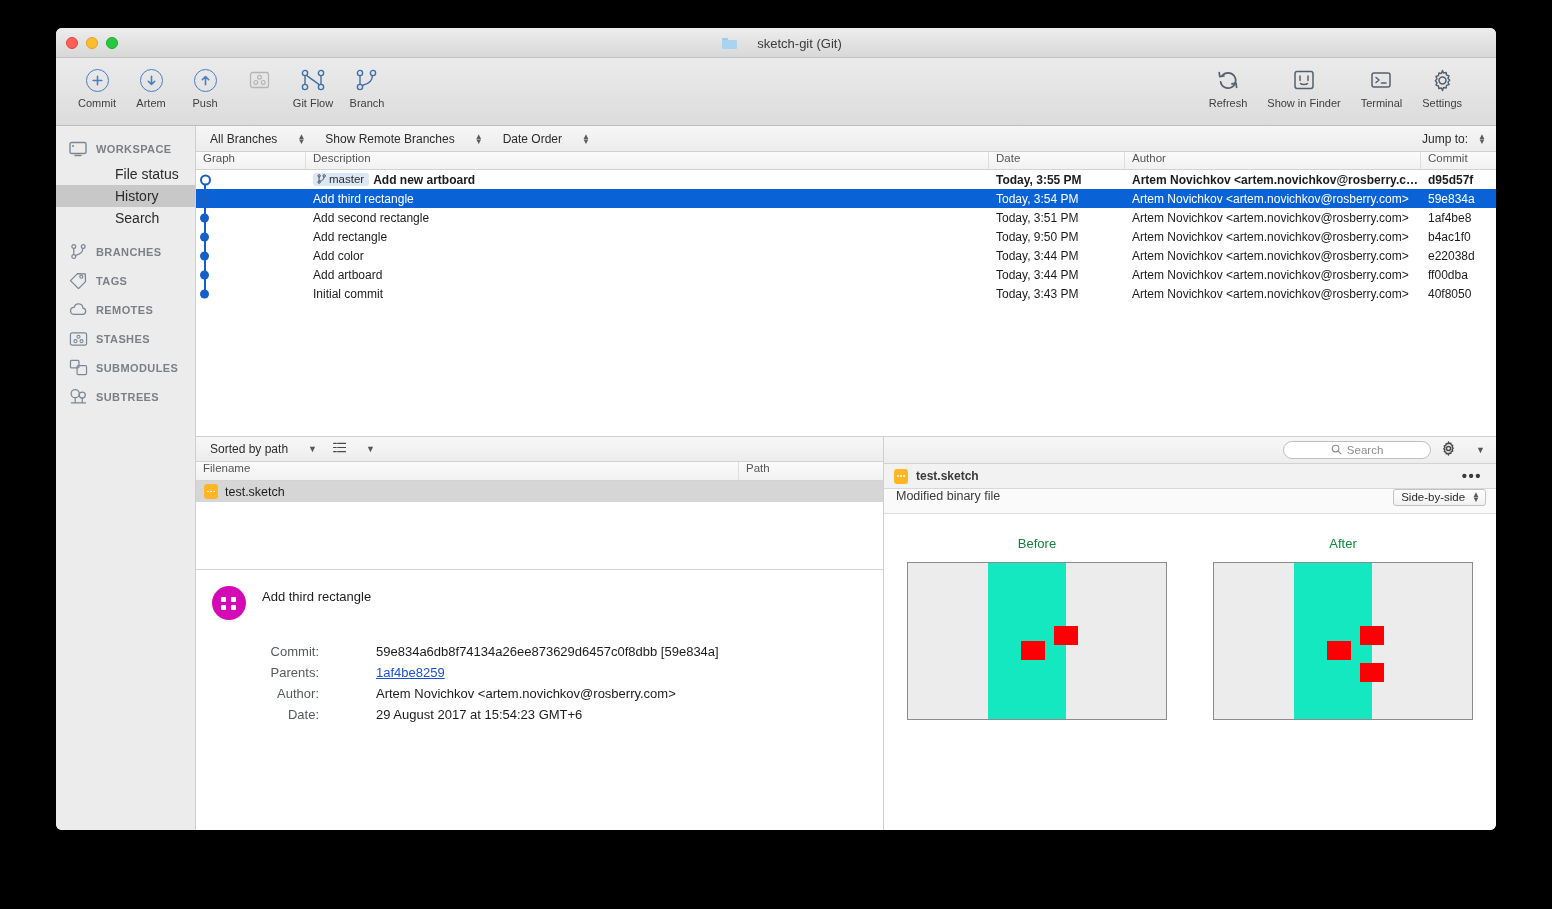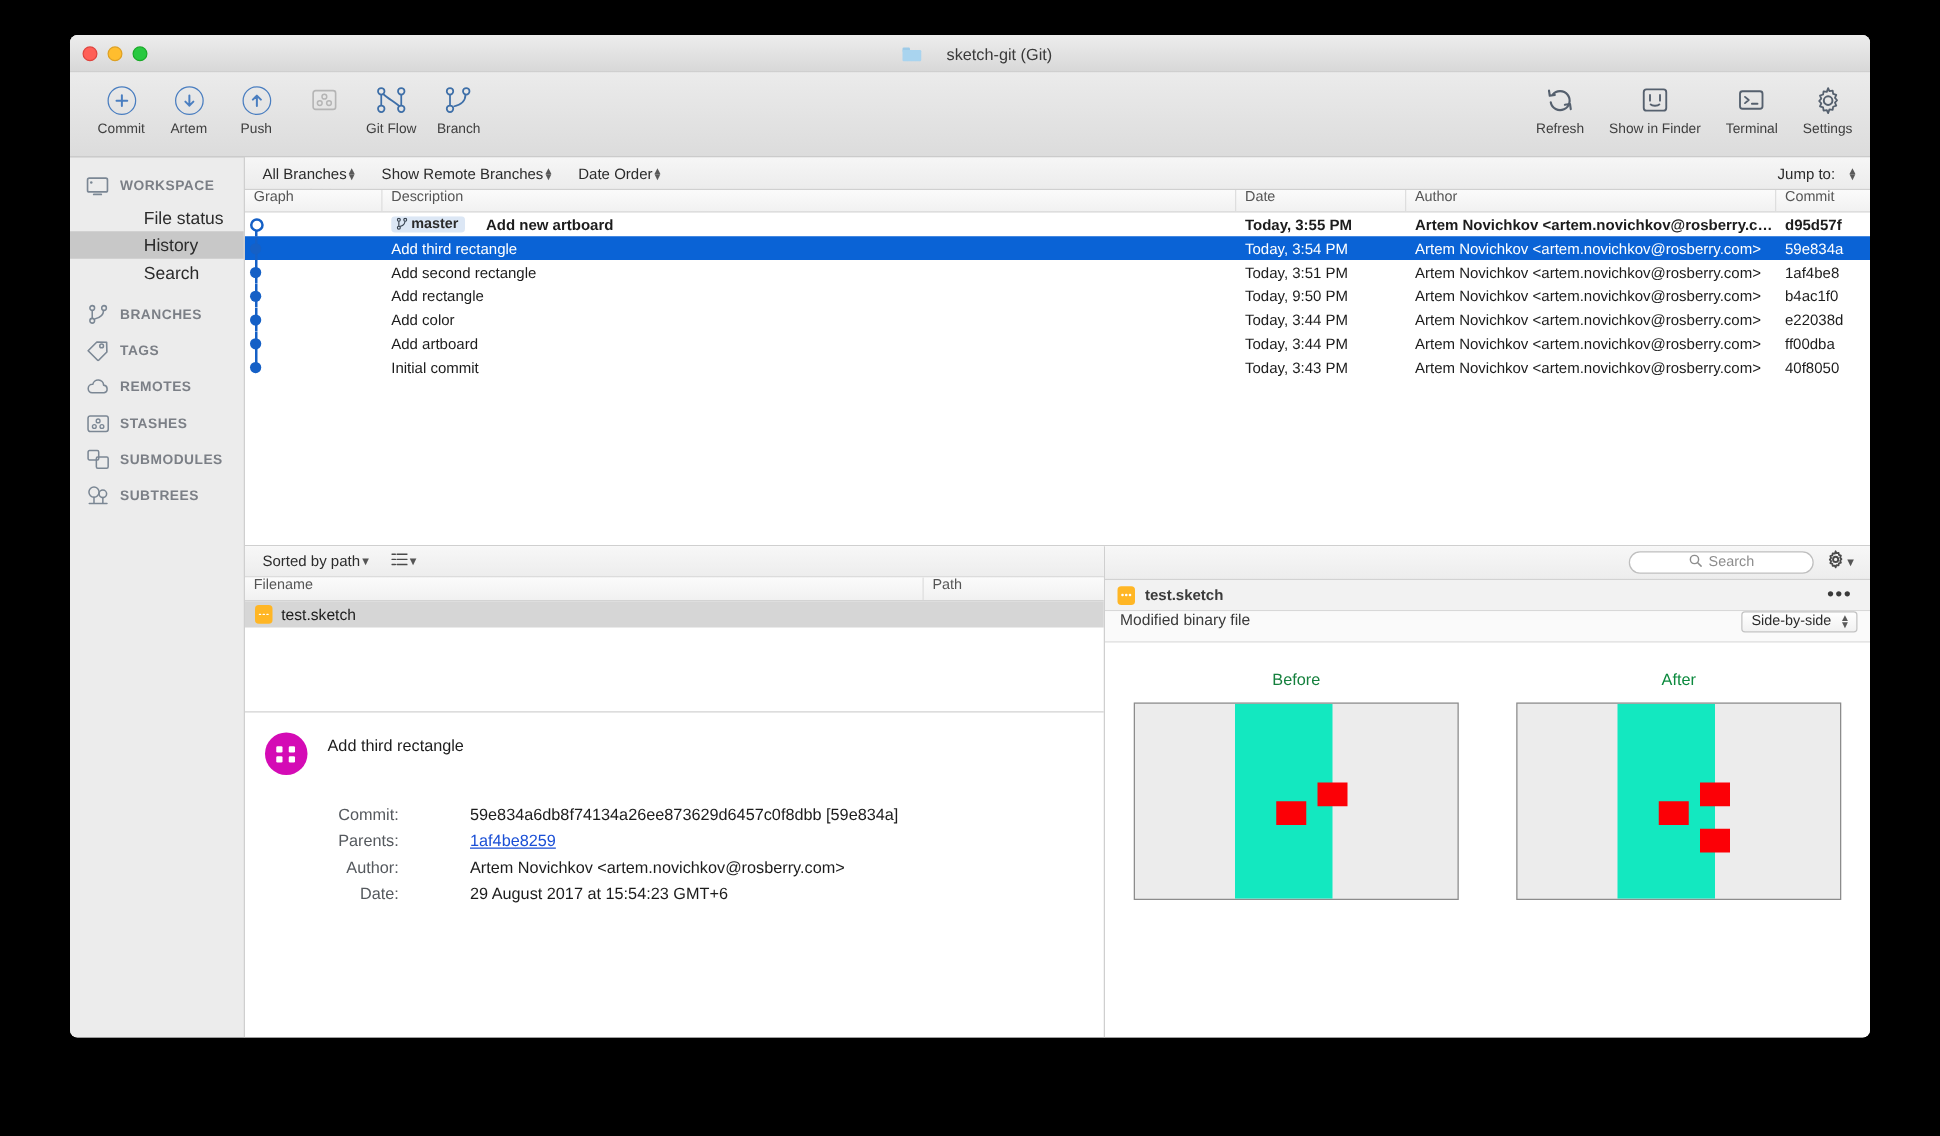--- a/index.html
+++ b/index.html
@@ -61,21 +61,21 @@
   }
   .tb-group { display: flex; }
   .tb-btn {
     width: 54px; display: flex; flex-direction: column;
     align-items: center; gap: 3px; cursor: default;
   }
   .tb-btn .gl { height: 28px; display: flex; align-items: center; justify-content: center; }
   .tb-btn .lbl { font-size: 11px; color: #3e3e3e; white-space: nowrap; }
   .tb-btn.disabled .lbl { color: #acacac; margin-top: 44px; }
   #toolbar-left { margin-left: 14px; }
-  #toolbar-right { position: absolute; right: 4px; top: 8px; display: flex; }
+  #toolbar-right { position: absolute; right: 24px; top: 8px; display: flex; }
   #toolbar-right .tb-btn { width: auto; padding: 0 10px; }
 
   .circ-btn {
     width: 23px; height: 23px; border: 1.6px solid #4a7ec0; border-radius: 50%;
     display:flex; align-items:center; justify-content:center;
   }
 
   
   #body { flex: 1; display: flex; min-height: 0; }
 
@@ -104,21 +104,21 @@
   #main { flex: 1; display: flex; flex-direction: column; min-width: 0; }
 
   
   #filterbar {
     height: 26px; flex: 0 0 26px;
     background: linear-gradient(#f6f6f6,#ececec);
     border-bottom: 1px solid #d0d0d0;
     display: flex; align-items: center; position: relative;
     font-size: 12px; color: #2b2b2b;
   }
-  .popup { display: flex; align-items: center; gap: 0; }
+  .popup { display: flex; align-items: center; gap: 20px; }
   .stepper { display: inline-flex; flex-direction: column; line-height: 5px; color: #5a5a5a; font-size: 8px; }
   #jumpto {
     position: absolute; right: 10px; display: flex; align-items: center; gap: 10px;
   }
 
   
   #commit-area { flex: 0 0 285px; display: flex; flex-direction: column; background: #fff; border-bottom: 1px solid #cfcfcf; }
   .ct-head {
     height: 18px; flex: 0 0 18px; display: flex;
     background: linear-gradient(#fbfbfb,#f1f1f1);
@@ -142,21 +142,21 @@
 
   .graph-cell { position: relative; padding-left: 0 !important; height: 19px; }
   .gnode { position:absolute; left: 4px; top: 50%; transform: translateY(-50%); }
   .gline { position:absolute; left: 7.5px; top: 0; bottom: 0; width: 2px; background: #1560c6; }
   .gdot { width: 9px; height: 9px; border-radius: 50%; background: #1560c6; position: relative; z-index: 2; }
   .gdot.hollow { background: #ffffff; border: 2.2px solid #1560c6; width: 11px; height: 11px; }
 
   .branch-badge {
     display: inline-flex; align-items: center; gap: 3px;
     background: #dce7f5; color: #2b2b2b; border-radius: 3px;
-    padding: 0px 5px 1px 4px; font-size: 11.5px; font-weight: bold; margin-right: 17px;
+    padding: 0px 5px 1px 4px; font-size: 11.5px; font-weight: normal; margin-right: 4px;
   }
 
   
   #lower { flex: 1; display: flex; min-height: 0; }
   #files-pane { width: 688px; flex: 0 0 688px; display: flex; flex-direction: column; border-right: 1px solid #cfcfcf; background:#fff; }
   #diff-pane { flex: 1; display: flex; flex-direction: column; background: #ffffff; min-width: 0; }
 
   .sortbar {
     height: 25px; flex: 0 0 25px;
     background: linear-gradient(#f7f7f7,#ededed);

